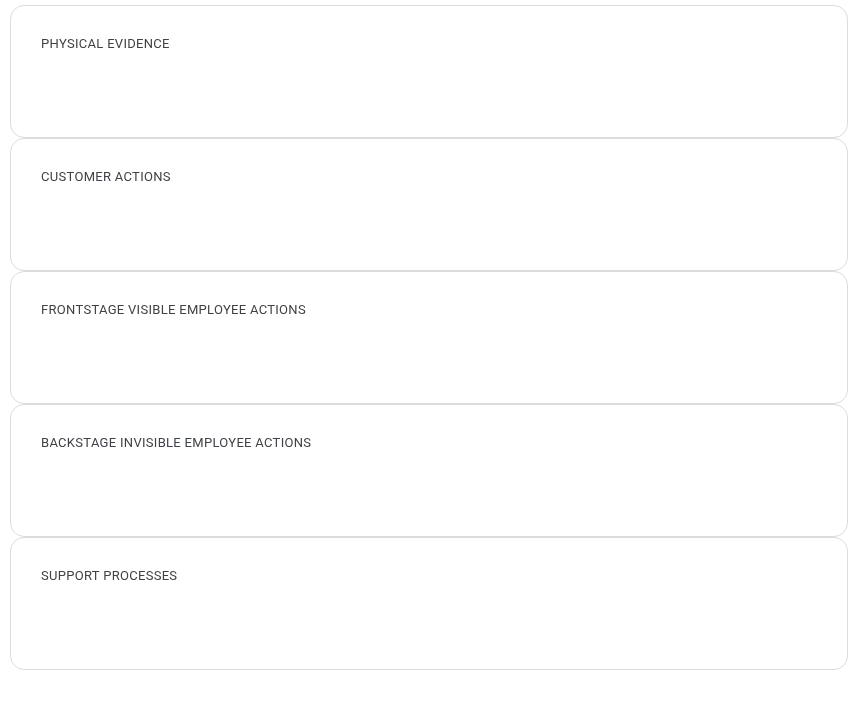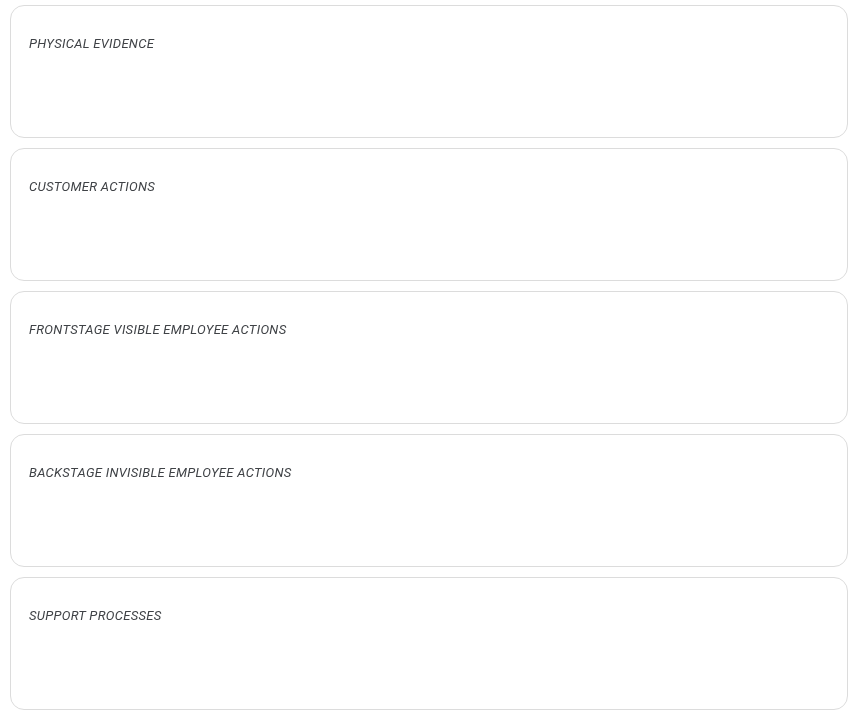--- a/index.html
+++ b/index.html
@@ -9,25 +9,23 @@
     }
     body {
       font-family: -apple-system, BlinkMacSystemFont, "Segoe UI", Roboto, Helvetica, Arial, sans-serif;
       background: #ffffff;
       padding: 5px 10px;
       width: 858px;
     }
     .lane {
       border: 1px solid #dcdcdc;
       border-radius: 14px;
-      margin-bottom: 10px;
-      padding: 30px 18px;
+      padding: 30px 30px;
       min-height: 133px;
       background: #ffffff;
-      font-style: italic;
     }
     .lane-title {
       font-size: 13px;
       letter-spacing: 0.3px;
       color: #3f4246;
       font-weight: 400;
       text-transform: uppercase;
     }
   </style>
 </head>

